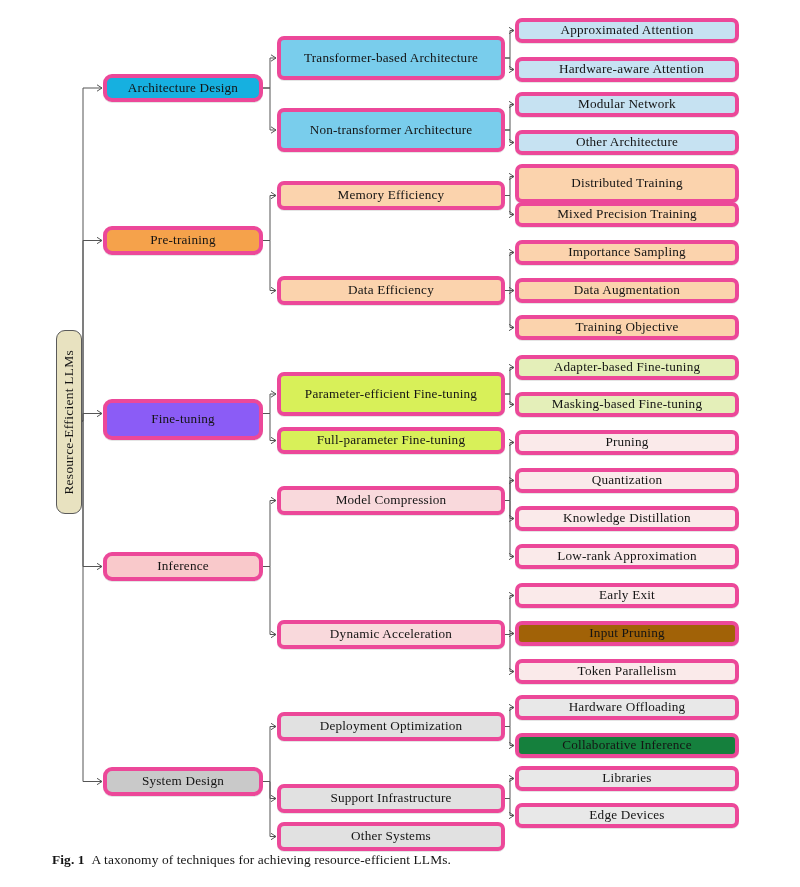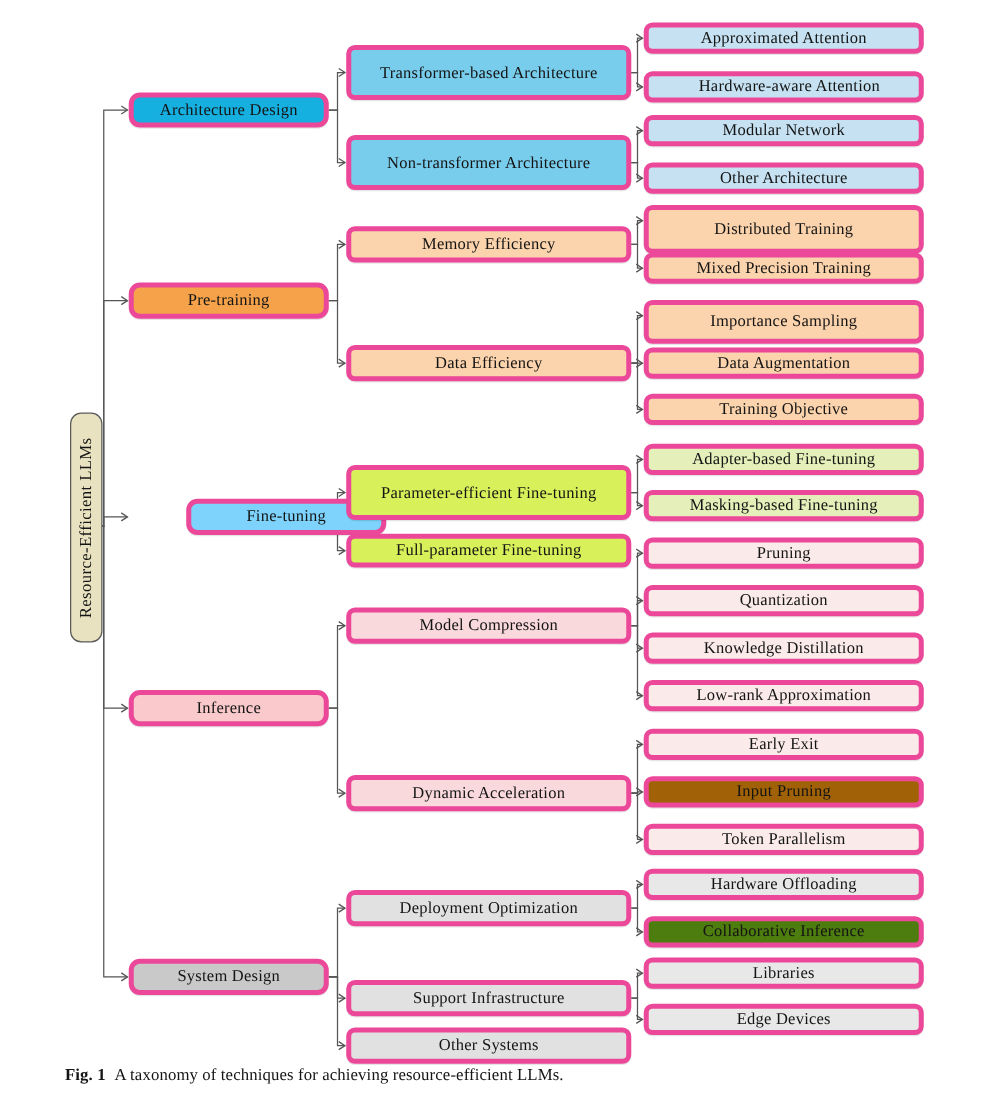--- a/index.html
+++ b/index.html
@@ -194,30 +194,30 @@
       </div>
       <div class="node l3" style="left: 515px; top: 164px; width: 224px; height: 39px; background: rgb(251, 211, 173);">
         <span class="txt">Distributed Training</span>
       </div>
       <div class="node l3" style="left: 515px; top: 202px; width: 224px; height: 25px; background: rgb(251, 211, 173);">
         <span class="txt">Mixed Precision Training</span>
       </div>
       <div class="node l2" style="left: 277px; top: 276px; width: 228px; height: 29px; background: rgb(251, 211, 173);">
         <span class="txt">Data Efficiency</span>
       </div>
-      <div class="node l3" style="left: 515px; top: 240px; width: 224px; height: 35px; background: rgb(251, 211, 173);">
+      <div class="node l3" style="left: 515px; top: 240px; width: 224px; height: 25px; background: rgb(251, 211, 173);">
         <span class="txt">Importance Sampling</span>
       </div>
       <div class="node l3" style="left: 515px; top: 278px; width: 224px; height: 25px; background: rgb(251, 211, 173);">
         <span class="txt">Data Augmentation</span>
       </div>
       <div class="node l3" style="left: 515px; top: 315px; width: 224px; height: 25px; background: rgb(251, 211, 173);">
         <span class="txt">Training Objective</span>
       </div>
-      <div class="node l1" style="left: 103px; top: 399px; width: 160px; height: 29px; background: #7dd3fc; margin-left: 46px;">
+      <div class="node l1" style="left: 103px; top: 399px; width: 160px; height: 41px; background: #8b5cf6;">
         <span class="txt">Fine-tuning</span>
       </div>
       <div class="node l2" style="left: 277px; top: 372px; width: 228px; height: 44px; background: rgb(216, 240, 89);">
         <span class="txt">Parameter-efficient Fine-tuning</span>
       </div>
       <div class="node l3" style="left: 515px; top: 355px; width: 224px; height: 25px; background: rgb(228, 239, 185);">
         <span class="txt">Adapter-based Fine-tuning</span>
       </div>
       <div class="node l3" style="left: 515px; top: 392px; width: 224px; height: 25px; background: rgb(228, 239, 185);">
         <span class="txt">Masking-based Fine-tuning</span>
@@ -257,21 +257,21 @@
       </div>
       <div class="node l1" style="left: 103px; top: 767px; width: 160px; height: 29px; background: rgb(201, 201, 201);">
         <span class="txt">System Design</span>
       </div>
       <div class="node l2" style="left: 277px; top: 712px; width: 228px; height: 29px; background: rgb(225, 225, 225);">
         <span class="txt">Deployment Optimization</span>
       </div>
       <div class="node l3" style="left: 515px; top: 695px; width: 224px; height: 25px; background: rgb(232, 232, 232);">
         <span class="txt">Hardware Offloading</span>
       </div>
-      <div class="node l3" style="left: 515px; top: 733px; width: 224px; height: 25px; background: #4d7c0f;">
+      <div class="node l3" style="left: 515px; top: 733px; width: 224px; height: 25px; background: #15803d;">
         <span class="txt">Collaborative Inference</span>
       </div>
       <div class="node l2" style="left: 277px; top: 784px; width: 228px; height: 29px; background: rgb(225, 225, 225);">
         <span class="txt">Support Infrastructure</span>
       </div>
       <div class="node l3" style="left: 515px; top: 766px; width: 224px; height: 25px; background: rgb(232, 232, 232);">
         <span class="txt">Libraries</span>
       </div>
       <div class="node l3" style="left: 515px; top: 803px; width: 224px; height: 25px; background: rgb(232, 232, 232);">
         <span class="txt">Edge Devices</span>

